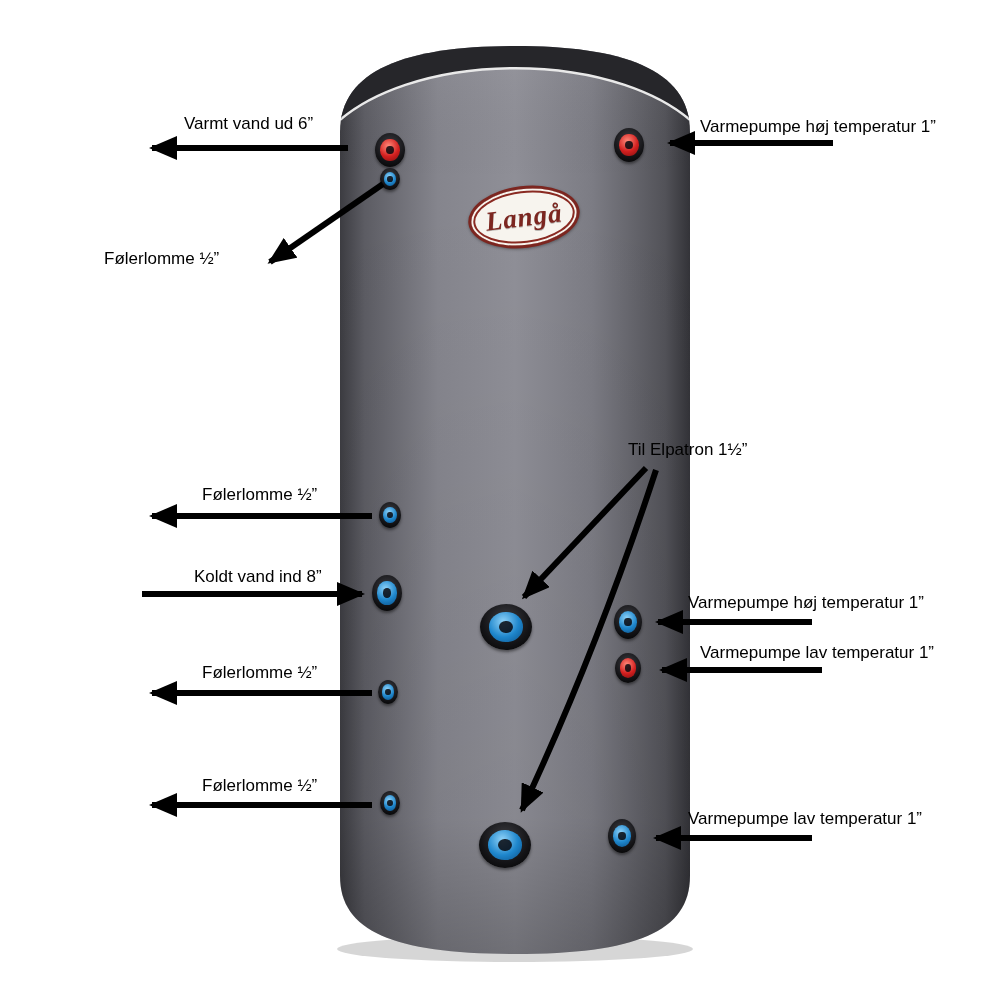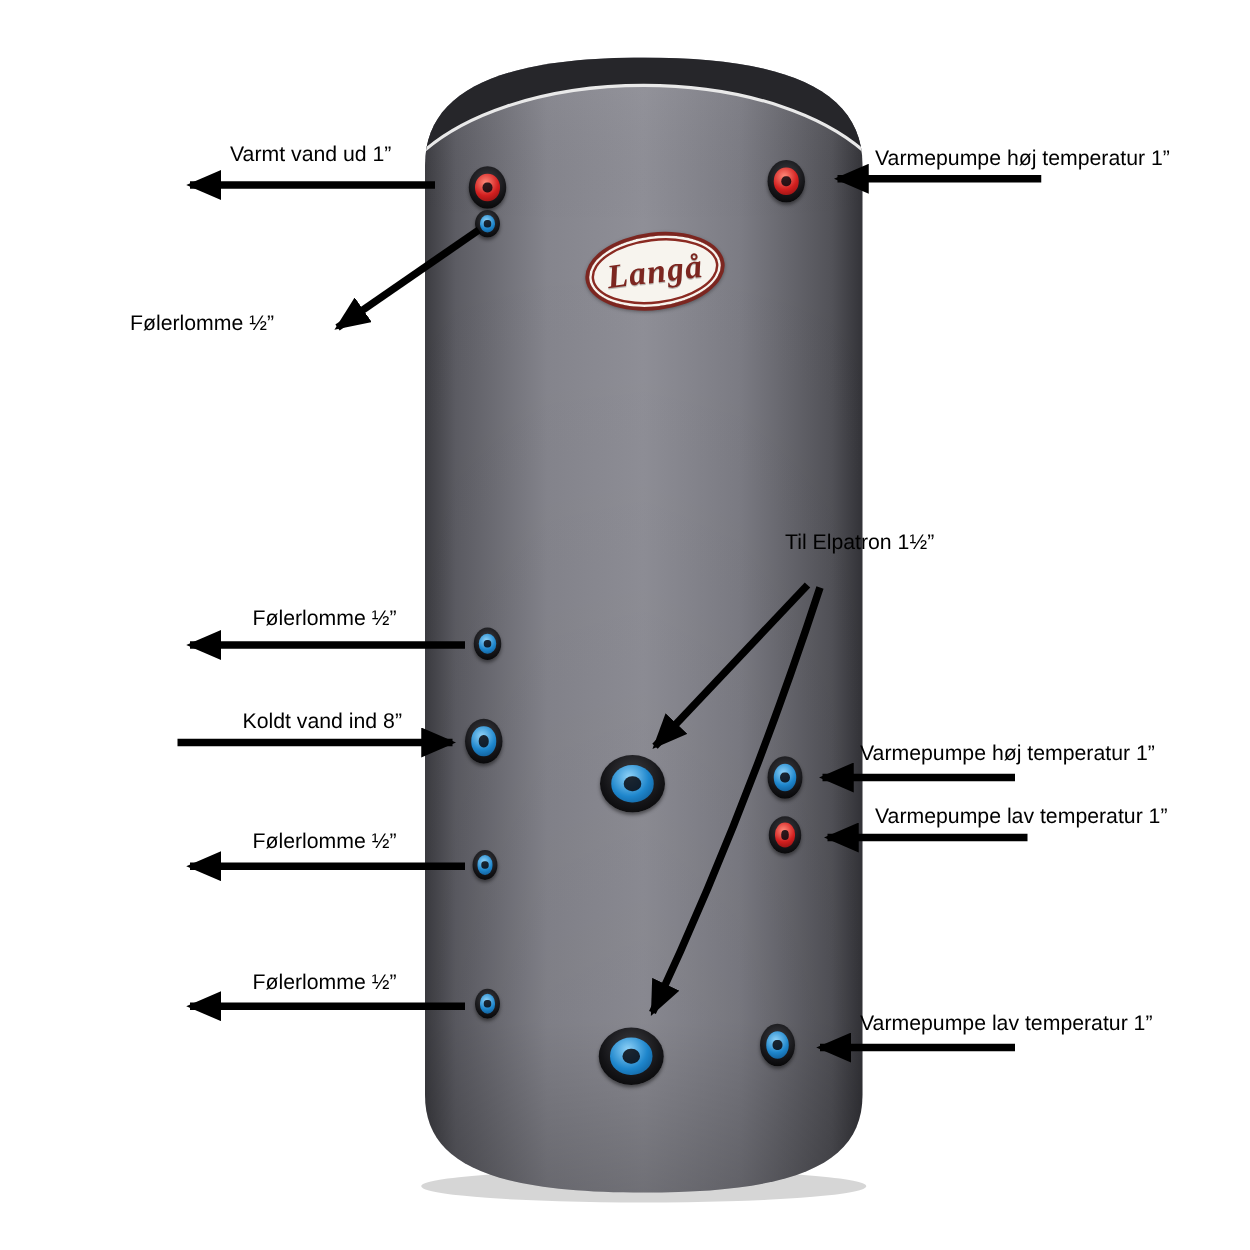--- a/index.html
+++ b/index.html
@@ -145,24 +145,24 @@
       <line x1="372" y1="516" x2="152" y2="516" marker-end="url(#ah)"></line>
       <line x1="142" y1="594" x2="362" y2="594" marker-end="url(#ah)"></line>
       <line x1="812" y1="622" x2="658" y2="622" marker-end="url(#ah)"></line>
       <line x1="822" y1="670" x2="662" y2="670" marker-end="url(#ah)"></line>
       <line x1="372" y1="693" x2="152" y2="693" marker-end="url(#ah)"></line>
       <line x1="372" y1="805" x2="152" y2="805" marker-end="url(#ah)"></line>
       <line x1="812" y1="838" x2="656" y2="838" marker-end="url(#ah)"></line>
     </g>
   </svg>
 
-  <div class="label" style="left:184px;top:114px">Varmt vand ud 1”</div>
+  <div class="label" style="left:184px;top:114px">Varmt vand ud 6”</div>
   <div class="label" style="left:700px;top:117px">Varmepumpe høj temperatur 1”</div>
   <div class="label" style="left:104px;top:249px">Følerlomme ½”</div>
-  <div class="label" style="left:628px;top:424px">Til Elpatron 1½”</div>
+  <div class="label" style="left:628px;top:440px">Til Elpatron 1½”</div>
   <div class="label" style="left:202px;top:485px">Følerlomme ½”</div>
   <div class="label" style="left:194px;top:567px">Koldt vand ind 8”</div>
   <div class="label" style="left:688px;top:593px">Varmepumpe høj temperatur 1”</div>
   <div class="label" style="left:700px;top:643px">Varmepumpe lav temperatur 1”</div>
   <div class="label" style="left:202px;top:663px">Følerlomme ½”</div>
   <div class="label" style="left:202px;top:776px">Følerlomme ½”</div>
   <div class="label" style="left:688px;top:809px">Varmepumpe lav temperatur 1”</div>
 
 </div>
 

